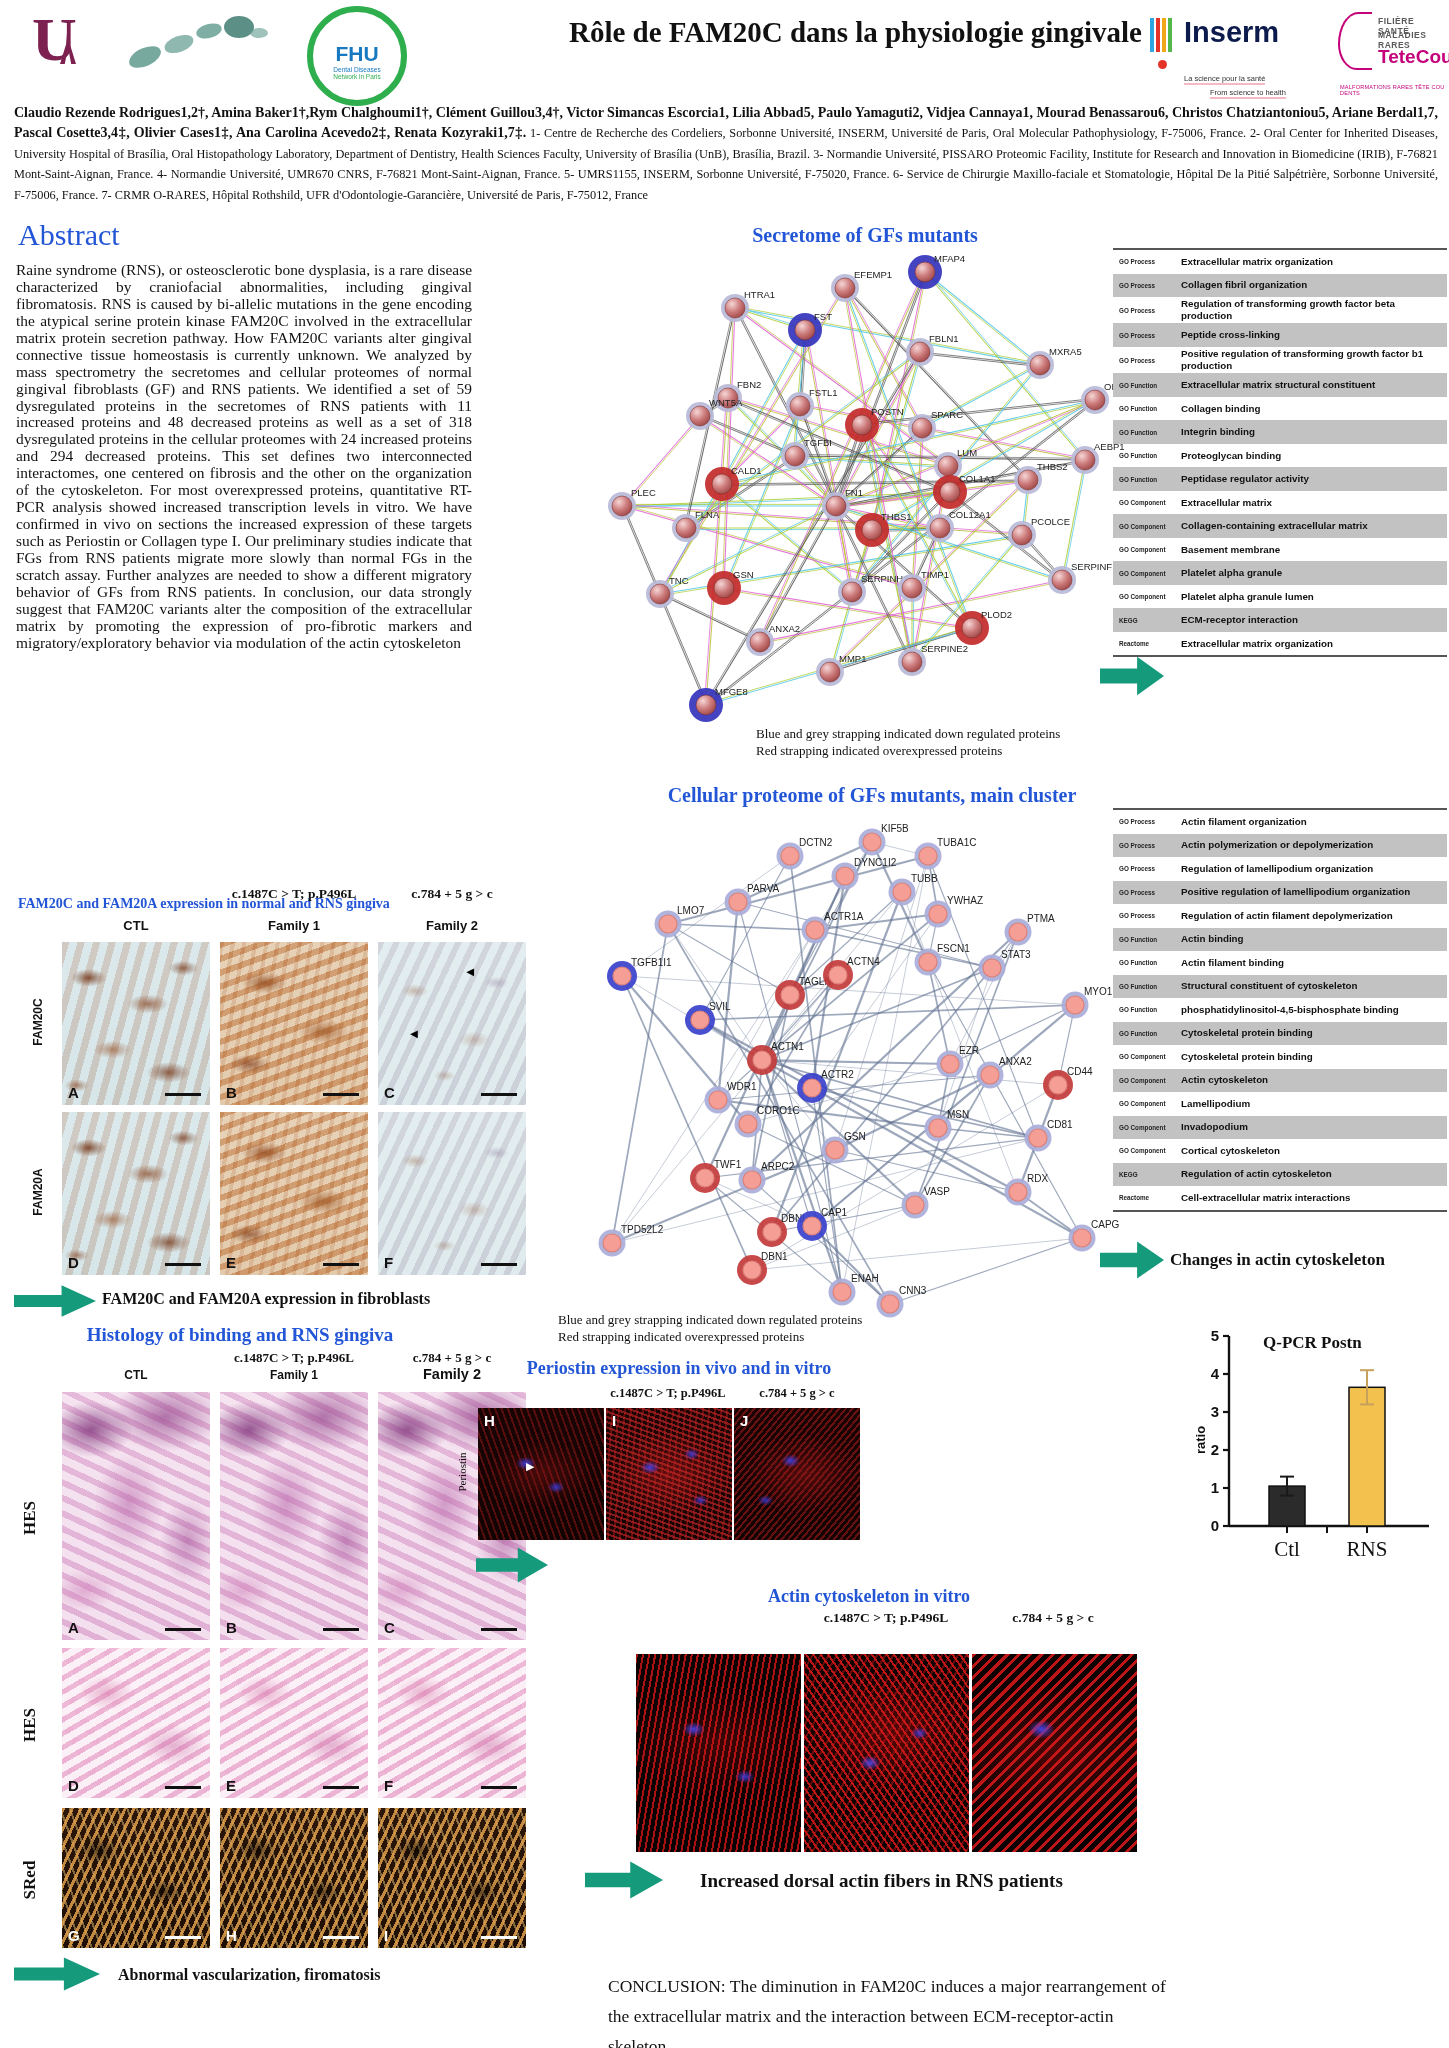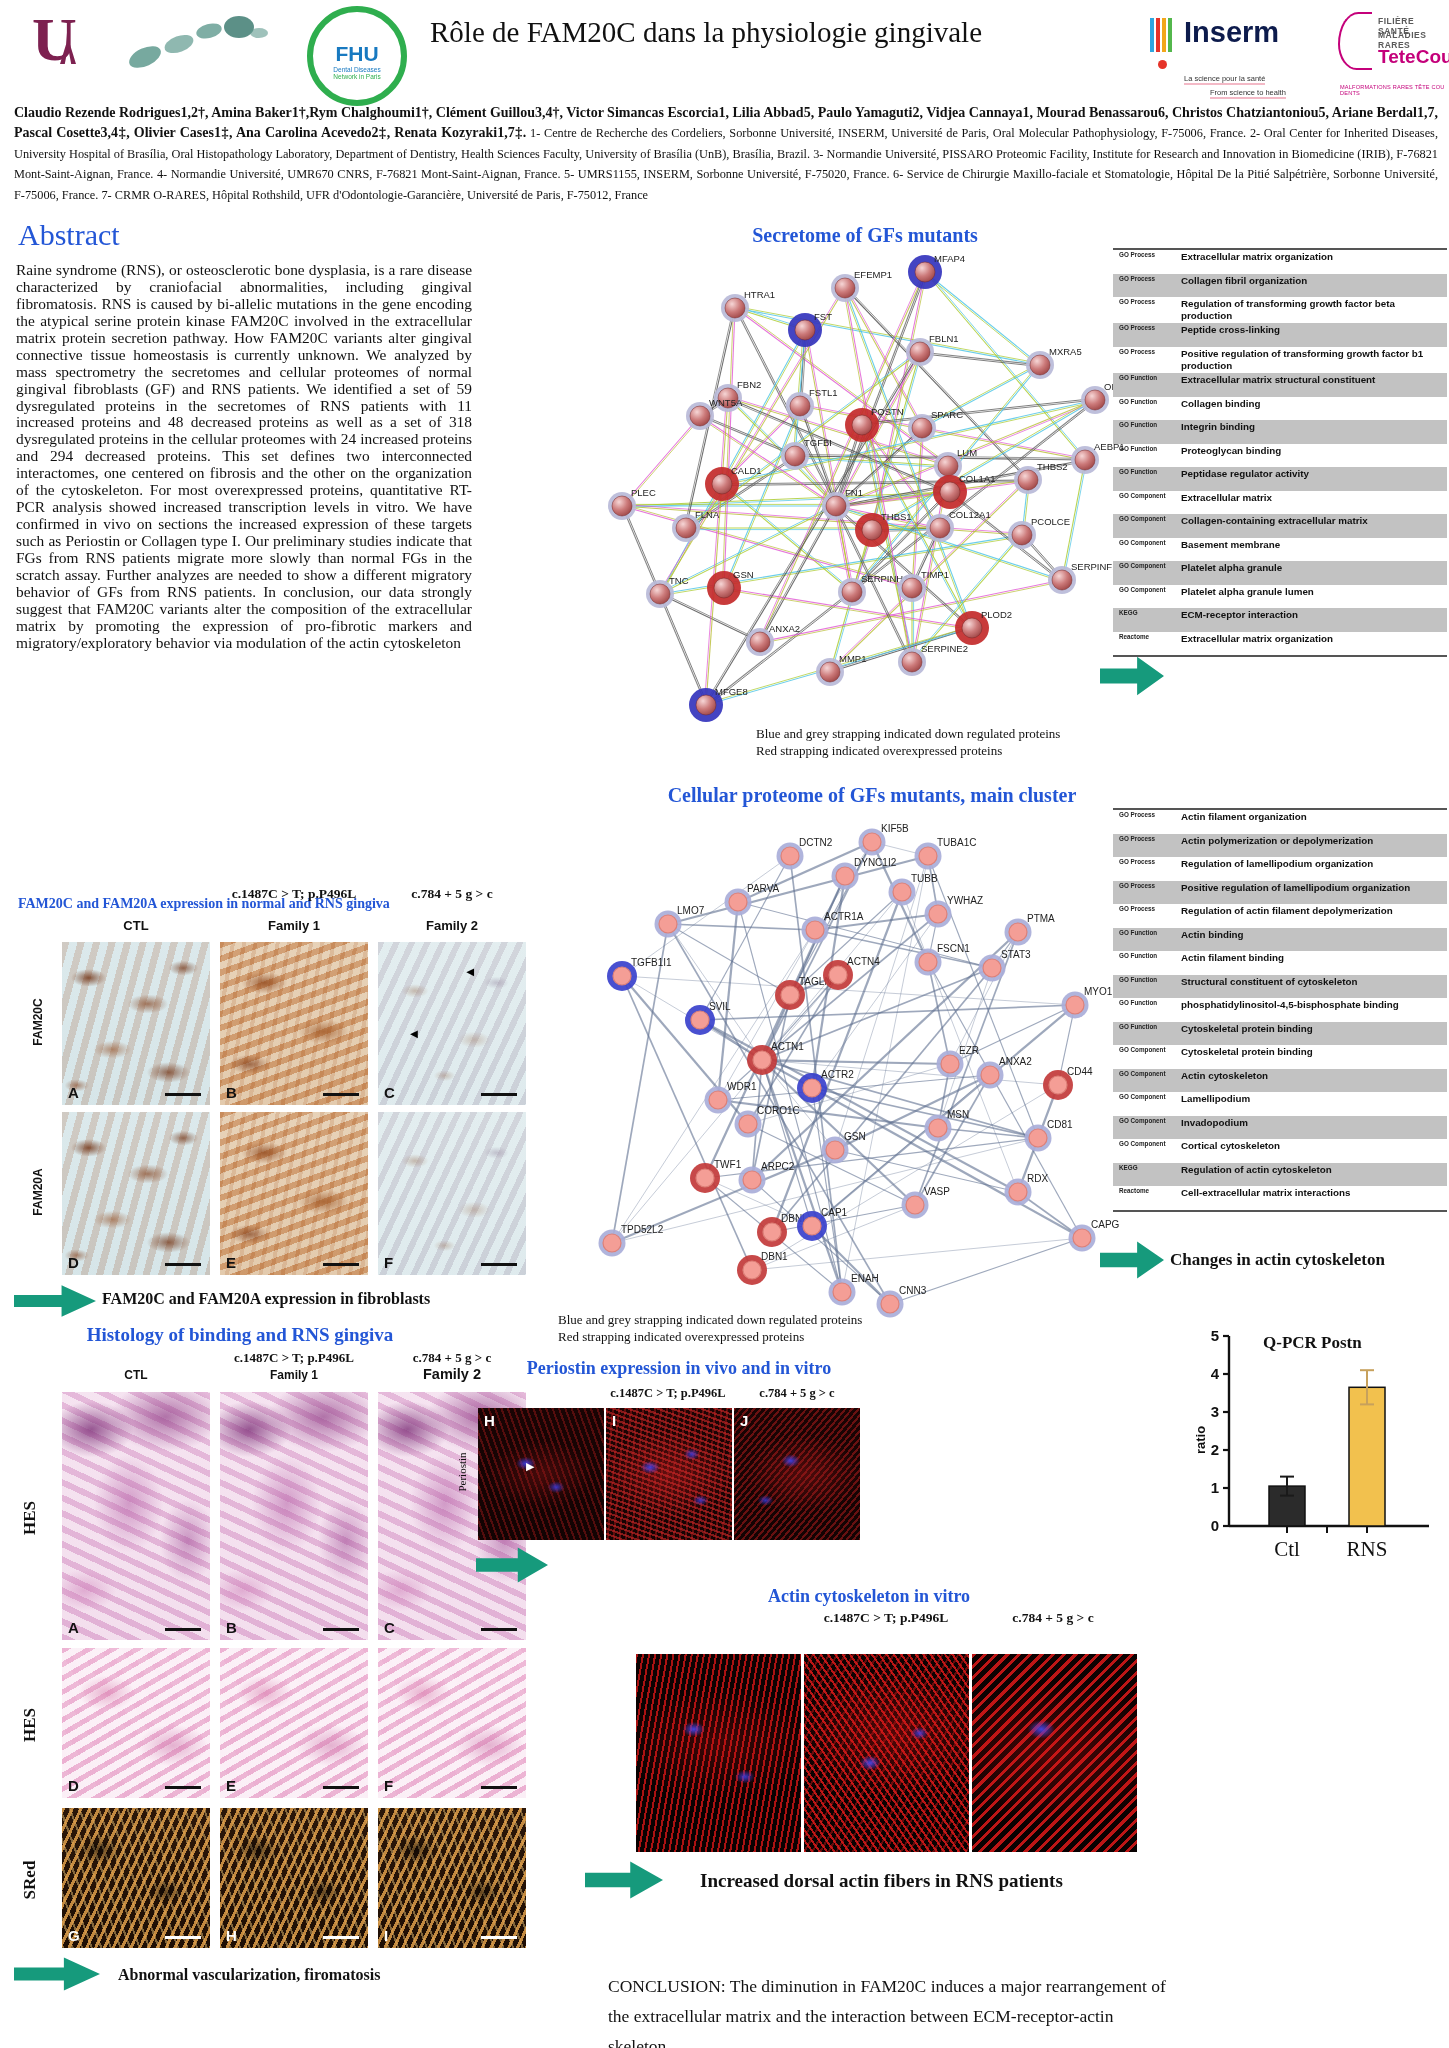--- a/index.html
+++ b/index.html
@@ -4,21 +4,21 @@
 <style>
   html,body{margin:0;padding:0;background:#888;}
   .poster{position:relative;width:1449px;height:2048px;background:#fff;overflow:hidden;
           font-family:"Liberation Serif",serif;color:#111;}
   .abs{position:absolute;}
   .blueh{color:#2356d6;font-weight:bold;font-family:"Liberation Serif",serif;}
   .ctr{text-align:center;}
   .pre{white-space:pre-line;}
 
   
-  #h-title{left:430px;top:16px;width:712px;font-size:29px;font-weight:normal;text-align:left;}
+  #h-title{left:430px;top:16px;width:712px;font-size:29px;font-weight:bold;text-align:right;}
   #lg-uparis{left:32px;top:8px;width:90px;height:92px;}
   #lg-uparis .u{font-family:"Liberation Serif",serif;font-weight:bold;font-size:62px;color:#7d2150;line-height:1;}
   #lg-uparis .tower{position:absolute;left:28px;top:12px;width:16px;height:44px;background:#7d2150;
      clip-path:polygon(50% 0,62% 55%,100% 100%,70% 100%,50% 62%,30% 100%,0 100%,38% 55%);}
   #lg-bird{left:122px;top:14px;width:180px;height:72px;}
   #lg-bird i{position:absolute;border-radius:50%;background:#5f9a8e;opacity:.85;}
   #lg-fhu{left:307px;top:6px;width:100px;height:100px;border:6px solid #2fae4e;border-radius:50%;
           box-sizing:border-box;text-align:center;background:#fff;}
   #lg-fhu .fhu{font-family:"Liberation Sans",sans-serif;font-weight:bold;font-size:21px;color:#1879c0;margin-top:30px;}
   #lg-fhu .s1{font-family:"Liberation Sans",sans-serif;font-size:6.5px;color:#1879c0;}
@@ -77,21 +77,21 @@
   #net1{left:600px;top:256px;width:535px;height:470px;}
   #net2{left:580px;top:820px;width:545px;height:492px;}
   #net1 svg,#net2 svg{overflow:visible;}
   .netcap{font-size:13px;line-height:1.3;}
   #cap1{left:756px;top:726px;width:360px;}
   #cap2{left:558px;top:1312px;width:400px;}
 
   
   .gotable{width:334px;border-top:2px solid #555;border-bottom:2px solid #555;font-family:"Liberation Sans",sans-serif;}
   #go1{left:1113px;top:248px;} #go2{left:1113px;top:808px;}
-  .go-row{display:flex;min-height:21.5px;padding:1px 0;}
+  .go-row{display:flex;align-items:center;min-height:21.5px;padding:1px 0;}
   .go-row.alt{background:#c2c2c2;}
   .go-cat{width:62px;flex:none;font-weight:bold;font-size:6.3px;padding-left:6px;color:#222;}
   .go-term{flex:1;font-weight:bold;font-size:9.8px;color:#111;padding-right:4px;line-height:1.25;}
 
   
   .garrow{position:absolute;background:#169a7c;
      clip-path:polygon(0 32%,58% 32%,58% 4%,100% 50%,58% 96%,58% 68%,0 68%);}
   #arr-exp{left:14px;top:1284px;width:82px;height:34px;}
   #arr-hist{left:14px;top:1956px;width:86px;height:36px;}
   #arr-peri{left:476px;top:1546px;width:72px;height:38px;}

